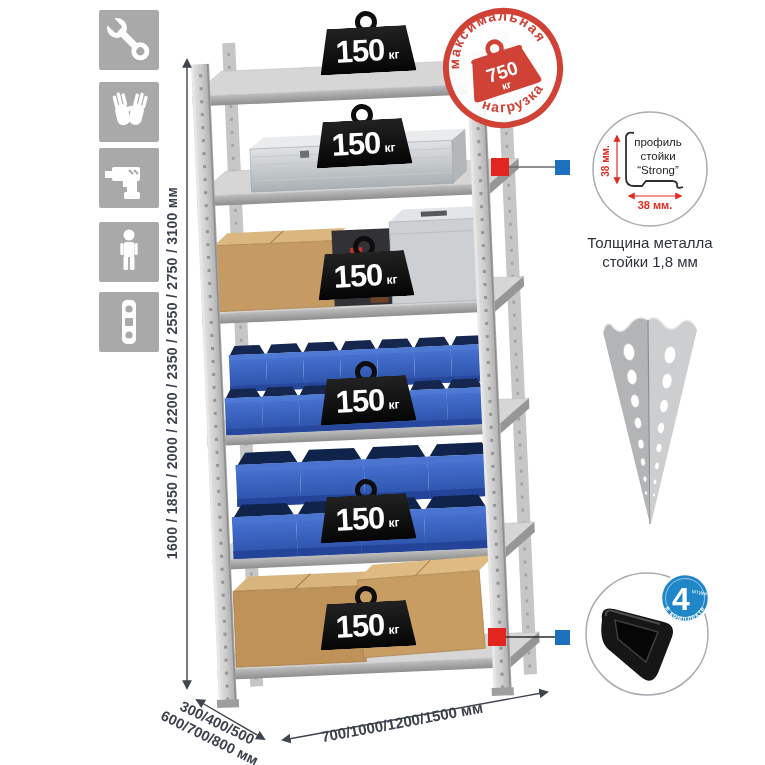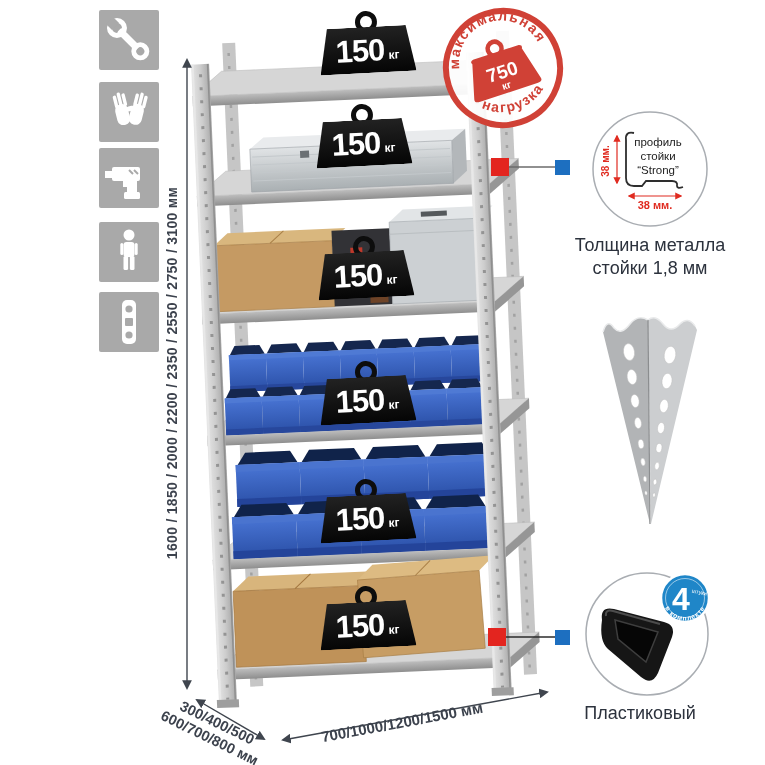--- a/index.html
+++ b/index.html
@@ -19,21 +19,21 @@
   .badge-value{color:#fff;font-size:31px;font-weight:700;line-height:1;letter-spacing:-1px;}
   .badge-unit{color:#fff;font-size:12px;font-weight:700;margin-top:11px;}
   
   .height-label{position:absolute;left:172px;top:373px;transform:translate(-50%,-50%) rotate(-90deg);
     white-space:nowrap;font-size:14px;font-weight:700;letter-spacing:.3px;color:#3c424d;z-index:4;}
   .depth-label{position:absolute;left:213px;top:731px;transform:translate(-50%,-50%) rotate(26deg);
     text-align:center;font-size:14.5px;font-weight:700;line-height:1.2;color:#3c424d;z-index:4;white-space:nowrap;}
   .width-label{position:absolute;left:402px;top:722px;transform:translate(-50%,-50%) rotate(-10.5deg);
     font-size:15px;font-weight:700;color:#3c424d;z-index:4;white-space:nowrap;}
   
-  .caption{position:absolute;width:170px;text-align:center;font-size:18px;font-weight:500;
+  .caption{position:absolute;width:170px;text-align:center;font-size:15px;font-weight:500;
     line-height:1.25;color:#2c323d;z-index:4;}
   .caption-profile{left:565px;top:234px;}
   .caption-foot{left:555px;top:702px;}
 </style>
 </head>
 <body>
 
 <div class="canvas">
 
   <svg class="layer" viewBox="0 0 765 765">
@@ -401,16 +401,15 @@
     <div>300/400/500</div>
     <div>600/700/800 мм</div>
   </div>
   <div class="width-label">700/1000/1200/1500 мм</div>
 
   <div class="caption caption-profile">
     <div>Толщина металла</div>
     <div>стойки 1,8 мм</div>
   </div>
   <div class="caption caption-foot">
-    <div>Пластиковый</div>
   </div>
 
 </div>
 
 </body></html>

